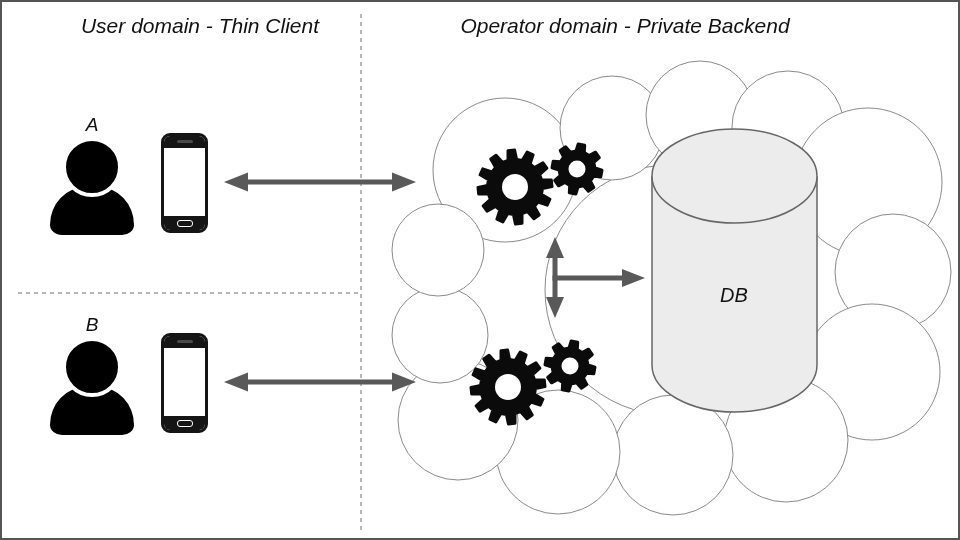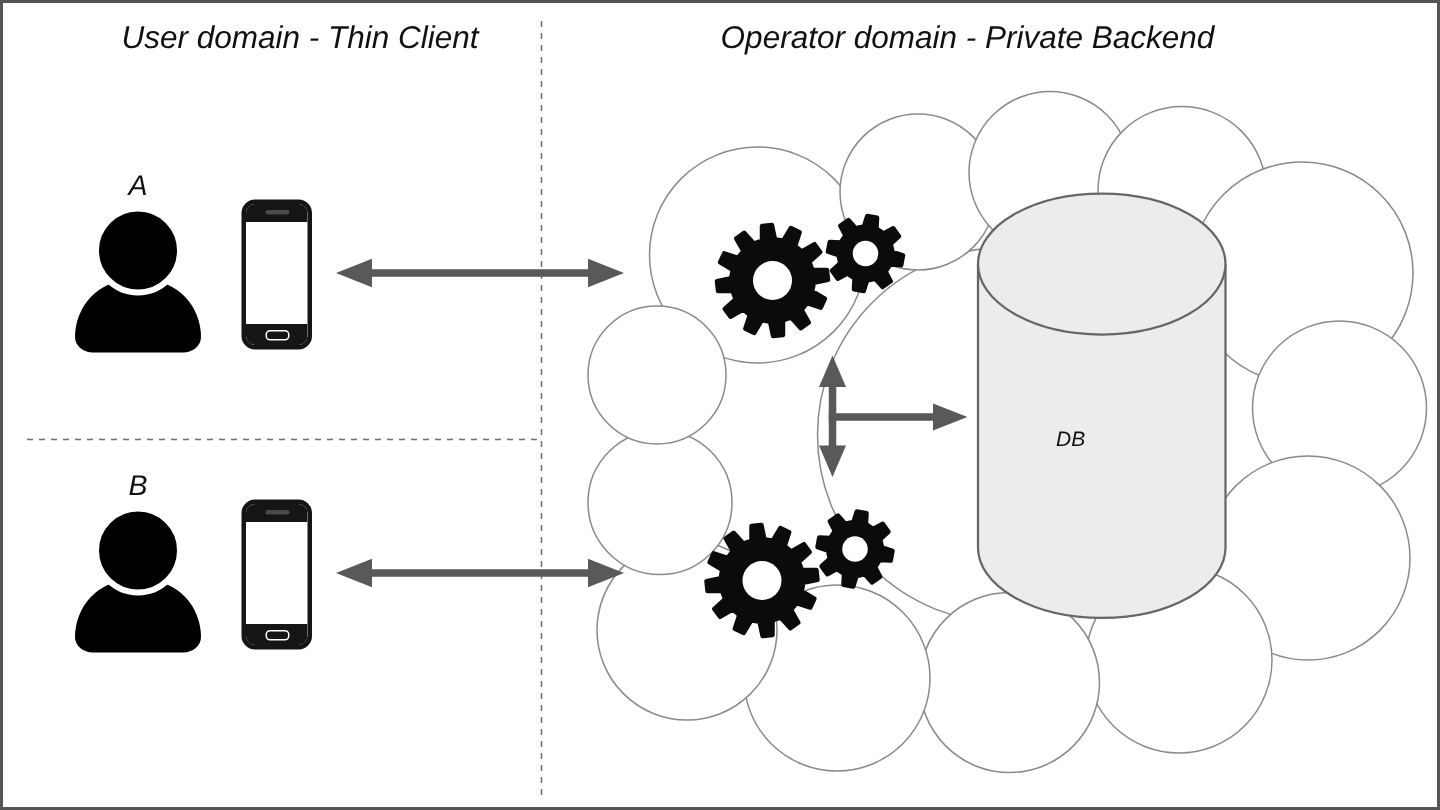--- a/index.html
+++ b/index.html
@@ -3,21 +3,21 @@
 <meta charset="utf-8">
 <style>
   html,body{margin:0;padding:0;background:#fff;}
   .canvas{position:relative;width:960px;height:540px;background:#fff;overflow:hidden;
           font-family:"Liberation Sans","DejaVu Sans",sans-serif;color:#111;}
   .frame{position:absolute;inset:0;border:2px solid #545454;box-sizing:border-box;pointer-events:none;z-index:5;}
   svg.art{position:absolute;left:0;top:0;z-index:1;}
   .label{position:absolute;z-index:3;font-style:italic;}
   .domain-title{font-size:21px;text-align:center;white-space:nowrap;}
   .user-letter{font-size:19px;width:20px;text-align:center;}
-  .db-label{font-size:14px;width:60px;text-align:left;}
+  .db-label{font-size:20px;width:60px;text-align:center;}
   
   .person{position:absolute;width:84px;height:100px;z-index:2;}
   .person .head{position:absolute;left:12px;top:2px;width:52px;height:52px;background:#000;
                 border:4px solid #fff;border-radius:50%;z-index:2;}
   .person .torso{position:absolute;left:0;top:52px;width:84px;height:48px;background:#000;
                  border-radius:42px 42px 14px 14px / 44px 44px 12px 12px;}
   
   .phone{position:absolute;width:47px;height:100px;background:#fff;border:3px solid #151515;
          border-radius:9px;overflow:hidden;box-sizing:border-box;z-index:2;}
   .phone .topbar{position:absolute;top:0;left:0;right:0;height:12px;background:#151515;}
@@ -95,21 +95,21 @@
       <polygon points="555,318 546,297 564,297"></polygon>
     </g>
 
     <g fill="#595959">
       <rect x="552.5" y="275.5" width="70" height="5"></rect>
       <polygon points="645,278 622,269 622,287"></polygon>
     </g>
   </svg>
 
   <div class="label domain-title" style="left:40px;top:14px;width:320px;">User domain - Thin Client</div>
-  <div class="label domain-title" style="left:440px;top:14px;width:410px;text-align:center;">Operator domain - Private Backend</div>
+  <div class="label domain-title" style="left:420px;top:14px;width:410px;text-align:center;">Operator domain - Private Backend</div>
 
   <div class="label user-letter" style="left:82px;top:114px;">A</div>
   <div class="person" style="left:50px;top:135px;">
     <div class="head"></div>
     <div class="torso"></div>
   </div>
   <div class="phone" style="left:161px;top:133px;">
     <div class="topbar">
       <div class="speaker"></div>
     </div>

